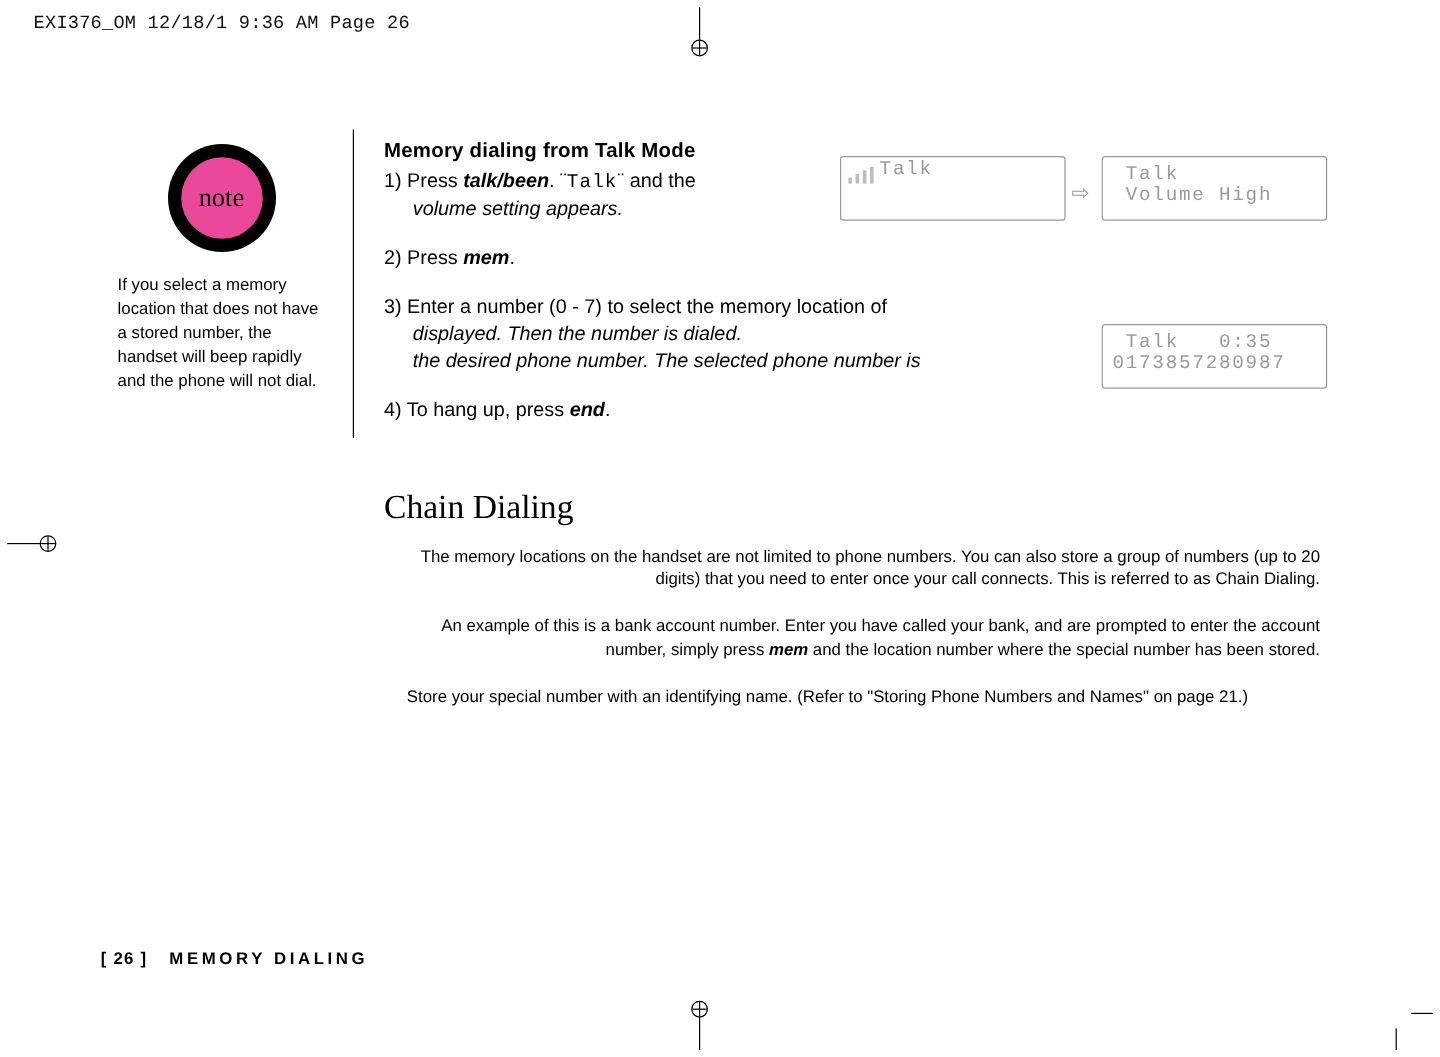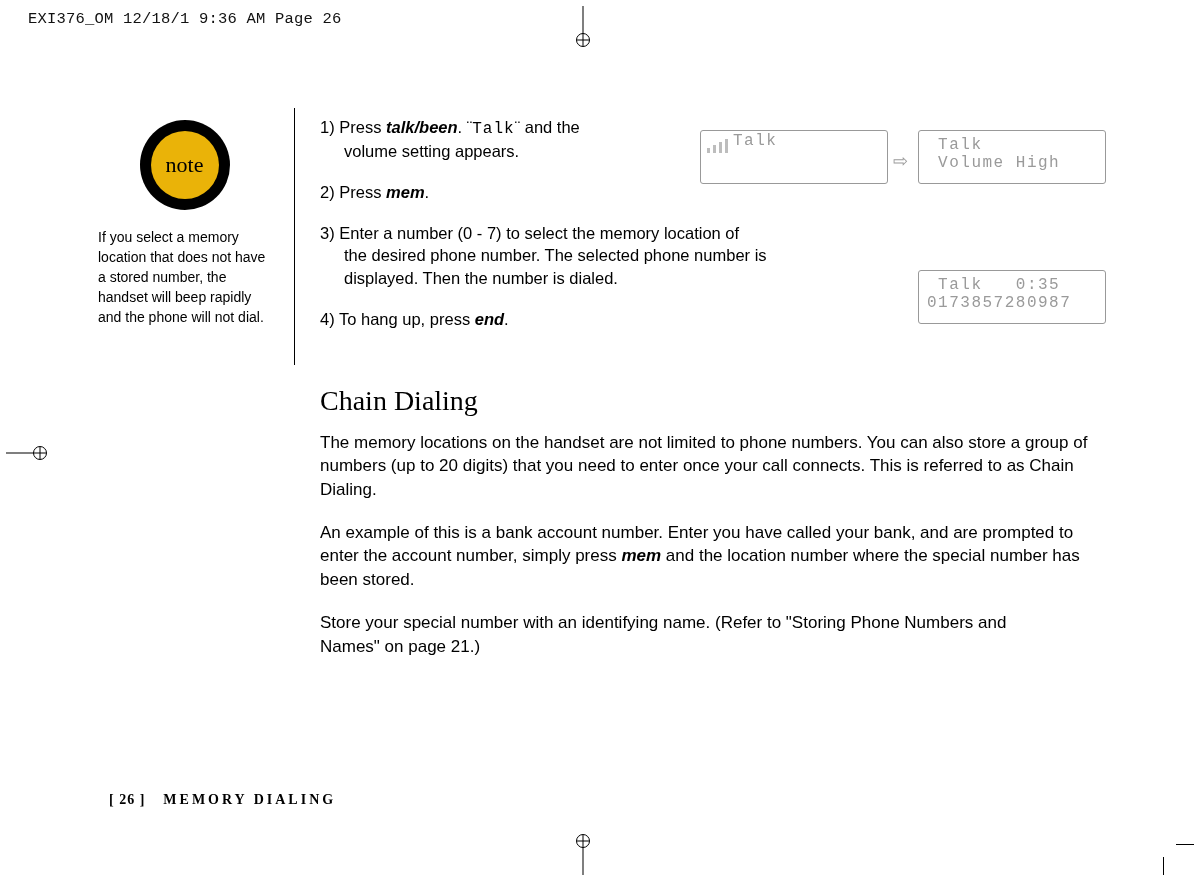--- a/index.html
+++ b/index.html
@@ -21,56 +21,56 @@
   .reg-left{left:6px;top:438px;width:40px;height:30px;}
   .reg-left .hline{left:0;}
   .reg-left .circ,.reg-left .cross-v,.reg-left .cross-h{left:34px;}
   .corner-tick{position:absolute;background:#000;}
   .corner-br-v{right:36px;bottom:6px;width:1px;height:18px;}
   .corner-br-h{right:6px;bottom:36px;height:1px;width:18px;}
 
   
   .note-block{position:absolute;left:98px;top:120px;width:173px;}
   .note-circle{width:90px;height:90px;border-radius:50%;background:#000;margin:0 auto 18px auto;display:flex;align-items:center;justify-content:center;}
-  .note-circle-inner{width:68px;height:68px;border-radius:50%;background:#eab308;display:flex;align-items:center;justify-content:center;font-family:Georgia,serif;font-size:22px;text-align:center;}
+  .note-circle-inner{width:68px;height:68px;border-radius:50%;background:#ec4899;display:flex;align-items:center;justify-content:center;font-family:Georgia,serif;font-size:22px;text-align:center;}
   .note-text{font-family:Verdana,Geneva,sans-serif;font-size:14px;line-height:1.42;color:#000;}
 
   
   .divider{position:absolute;left:294px;top:108px;width:1px;height:257px;background:#000;}
 
   
   .main{position:absolute;left:320px;top:116px;width:780px;}
   .sans{font-family:"Trebuchet MS","Lucida Grande",Verdana,sans-serif;}
   .h-sub{font-weight:700;font-size:17px;letter-spacing:.2px;margin:0 0 4px 0;}
   .steps{font-size:16.5px;line-height:1.38;}
   .step{margin:0 0 18px 0;}
   .hang{padding-left:24px;text-indent:-24px;}
-  .hang-line{padding-left:24px;}
+  .hang-line{padding-left:24px;font-style:italic;}
   .kw{font-weight:700;font-style:italic;}
   .mono{font-family:"Courier New",monospace;font-size:16px;letter-spacing:1px;}
   .quote{font-family:"Trebuchet MS",sans-serif;}
 
   .h2{font-family:Georgia,serif;font-size:28px;margin:0 0 14px 0;font-weight:400;}
-  .para{font-size:17px;line-height:1.38;margin:0 0 20px 0;}
+  .para{font-size:14px;line-height:1.38;margin:0 0 20px 0;text-align:right;}
 
   
   .lcd{position:absolute;border:1px solid #999;border-radius:3px;padding:6px 8px 8px 8px;width:170px;height:38px;box-sizing:content-box;}
   .lcd .l{font-family:"Courier New",monospace;color:#9a9a9a;font-size:16px;letter-spacing:1.5px;line-height:1.12;white-space:pre;}
   .lcd1{left:700px;top:130px;}
   .lcd2{left:918px;top:130px;}
   .lcd3{left:918px;top:200px;}
   .lcd4{left:918px;top:270px;}
   .arrow{position:absolute;left:893px;top:150px;color:#9a9a9a;font-size:18px;}
   .lcd1 .antenna{position:absolute;left:6px;top:4px;width:55px;height:20px;}
   .ant-bar{position:absolute;bottom:2px;width:3px;background:#bdbdbd;}
   .ab1{left:0;height:5px;} .ab2{left:6px;height:8px;} .ab3{left:12px;height:11px;} .ab4{left:18px;height:14px;}
   .lcd1 .talk{position:absolute;left:32px;top:2px;}
 
   
-  .footer{position:absolute;left:109px;top:790px;font-family:Liberation Serif, serif;}
+  .footer{position:absolute;left:84px;top:790px;font-family:Liberation Sans, sans-serif;}
   .footer .pg{font-weight:700;font-size:14px;letter-spacing:1px;}
   .footer .sec{font-weight:700;font-size:14px;letter-spacing:3px;margin-left:14px;}
 </style>
 </head>
 <body>
 
 <div class="page">
 
   <div class="header-slug">EXI376_OM  12/18/1 9:36 AM  Page 26</div>
 
@@ -117,37 +117,38 @@
   <div class="lcd lcd2">
     <div class="l"> Talk</div>
     <div class="l"> Volume High</div>
   </div>
   <div class="lcd lcd4">
     <div class="l"> Talk   0:35</div>
     <div class="l">0173857280987</div>
   </div>
 
   <div class="main sans">
+    <div class="h-sub">Memory dialing from Talk Mode</div>
 
     <div class="steps">
       <div class="step">
         <div class="hang">
           <span>1) </span><span>Press </span><span class="kw">talk/been</span><span>. </span><span class="quote">¨</span><span class="mono">Talk</span><span class="quote">¨</span><span> and the</span>
         </div>
         <div class="hang-line">volume setting appears.</div>
       </div>
 
       <div class="step hang">
         <span>2) </span><span>Press </span><span class="kw">mem</span><span>.</span>
       </div>
 
       <div class="step">
         <div class="hang"><span>3) </span><span>Enter a number (0 - 7) to select the memory location of</span></div>
+        <div class="hang-line">displayed. Then the number is dialed.</div>
         <div class="hang-line">the desired phone number. The selected phone number is</div>
-        <div class="hang-line">displayed. Then the number is dialed.</div>
       </div>
 
       <div class="step hang">
         <span>4) </span><span>To hang up, press </span><span class="kw">end</span><span>.</span>
       </div>
     </div>
 
     <div style="height:36px"></div>
 
     <h2 class="h2">Chain Dialing</h2>

